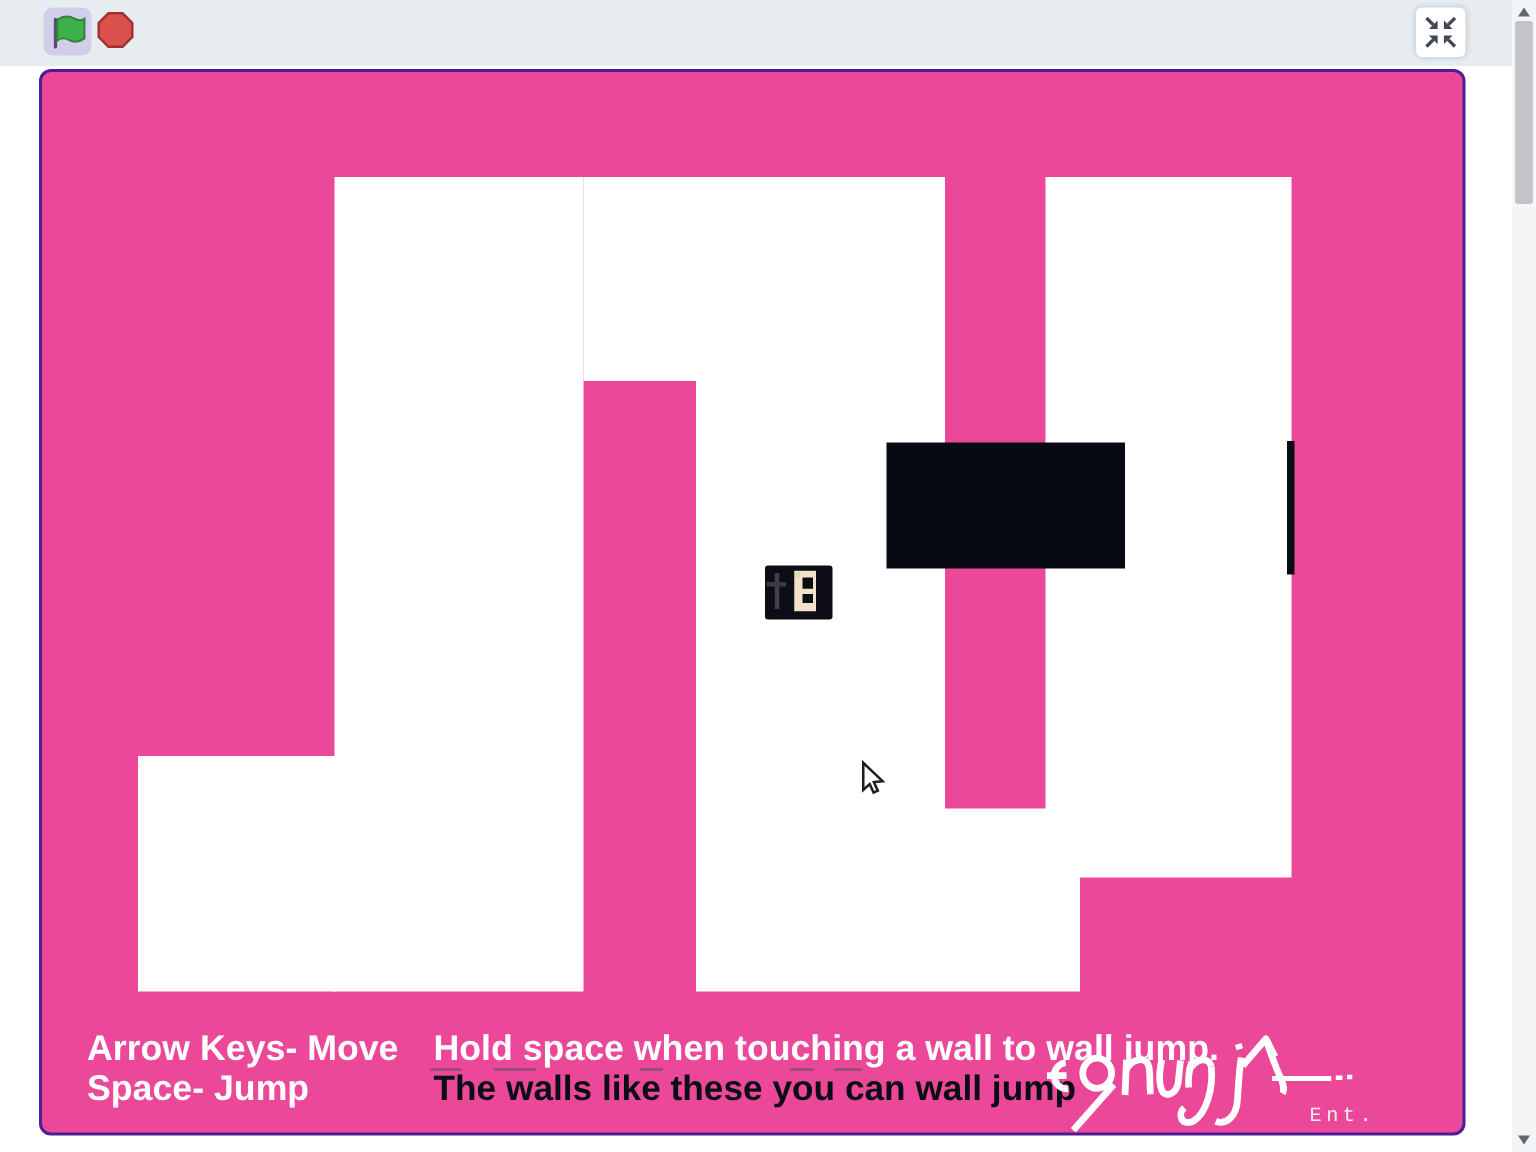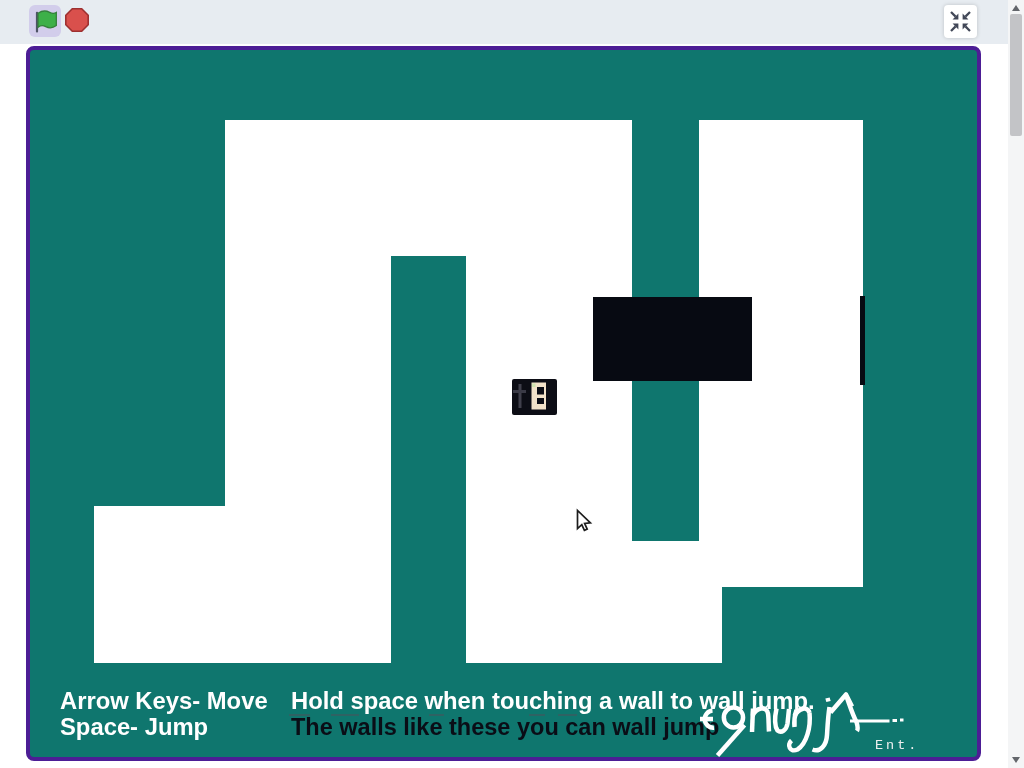--- a/index.html
+++ b/index.html
@@ -1,21 +1,21 @@
 <!DOCTYPE html>
 <html><head>
 <meta charset="utf-8">
 <style>
   html,body{margin:0;padding:0;width:1024px;height:768px;background:#ffffff;
     font-family:"Liberation Sans",sans-serif;overflow:hidden;}
   .bar{position:absolute;left:0;top:0;width:1008px;height:44px;background:#e7ecf1;}
   .flagbtn{position:absolute;left:29px;top:5px;width:32px;height:32px;background:#d2cdeb;border-radius:6px;}
   .stopbtn{position:absolute;left:64px;top:7px;width:26px;height:26px;}
   .fsbtn{position:absolute;left:944px;top:5px;width:33px;height:33px;background:#ffffff;border-radius:4px;box-shadow:0 0 4px rgba(0,0,0,0.18);}
-  .stage{position:absolute;left:26px;top:46px;width:947px;height:707px;background:#0f766e;border:4px solid #4c1d95;border-radius:8px;}
+  .stage{position:absolute;left:26px;top:46px;width:947px;height:707px;background:#ec4899;border:2px solid #4c1d95;border-radius:8px;}
   .sb{position:absolute;left:1008px;top:0;width:16px;height:768px;background:#f4f5f6;}
   .sbthumb{position:absolute;left:2px;top:14px;width:12px;height:122px;background:#c3c4c7;border-radius:2px;}
 </style>
 </head>
 <body>
 
 <div class="bar"></div>
 
 <div class="flagbtn">
 <svg width="32" height="32" viewBox="0 0 32 32">

